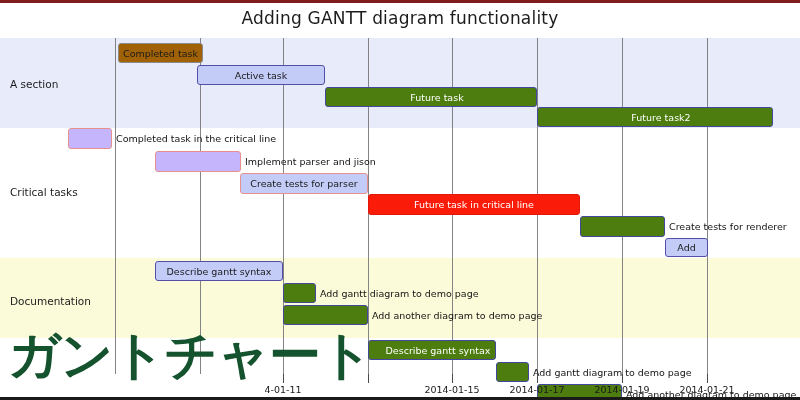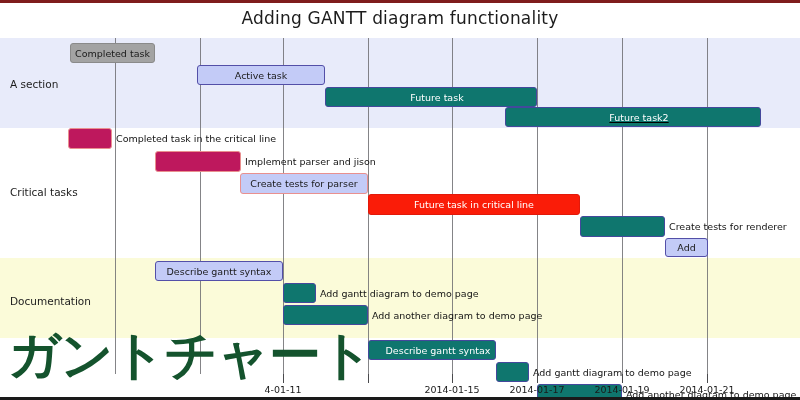--- a/index.html
+++ b/index.html
@@ -71,24 +71,24 @@
   }
   .bar-label-outside{
     position:absolute;
     left:100%;
     margin-left:5px;
     font-size:9.5px;
     color:#141414;
     white-space:nowrap;
   }
   
-  .b-done{       background:#a3a3a3; border:1.4px solid #8a8a8a; }
+  .b-done{       background:#a16207; border:1.4px solid #8a8a8a;margin-left:48px; }
   .b-active{     background:#c3cbf7; border:1.4px solid #534fa8; }
-  .b-future{     background:#0f766e; border:1.4px solid #44489c;padding-left:12px; }
-  .b-crit-done{  background:#be185d; border:1.6px solid #e9908f; }
+  .b-future{     background:#4d7c0f; border:1.4px solid #44489c;padding-left:12px; }
+  .b-crit-done{  background:#c4b5fd; border:1.6px solid #e9908f; }
   .b-crit-active{background:#c3cbf7; border:1.6px solid #e9908f; }
   .b-crit-future{background:#fa1c08; border:1.6px solid #e2190a; }
   
   #watermark{
     position:absolute;left:8px;bottom:16px;
     font-size:52px;font-weight:bold;
     color:#14532d;
     letter-spacing:-1px;
     white-space:nowrap;
     line-height:1;
@@ -120,21 +120,21 @@
       <div class="gridline" style="left: 707px;"></div>
       <div class="bar b-done" style="left: 70px; width: 85px; top: 5px; height: 20px;">
         <span class="bar-text-dark">Completed task</span>
       </div>
       <div class="bar b-active" style="left: 197px; width: 128px; top: 27px; height: 20px;">
         <span class="bar-text-dark">Active task</span>
       </div>
       <div class="bar b-future" style="left: 325px; width: 212px; top: 49px; height: 20px;">
         <span class="bar-text-inside">Future task</span>
       </div>
-      <div class="bar b-future" style="left: 505px; width: 256px; top: 69px; height: 20px; text-decoration: underline;">
+      <div class="bar b-future" style="left: 537px; width: 236px; top: 69px; height: 20px;">
         <span class="bar-text-inside">Future task2</span>
       </div>
       <div class="bar b-crit-done" style="left: 68px; width: 44px; top: 90px; height: 21px;">
         <span class="bar-label-outside">Completed task in the critical line</span>
       </div>
       <div class="bar b-crit-active" style="left: 240px; width: 128px; top: 135px; height: 21px;">
         <span class="bar-text-dark">Create tests for parser</span>
       </div>
       <div class="bar b-crit-done" style="left: 155px; width: 86px; top: 113px; height: 21px;">
         <span class="bar-label-outside">Implement parser and jison</span>

